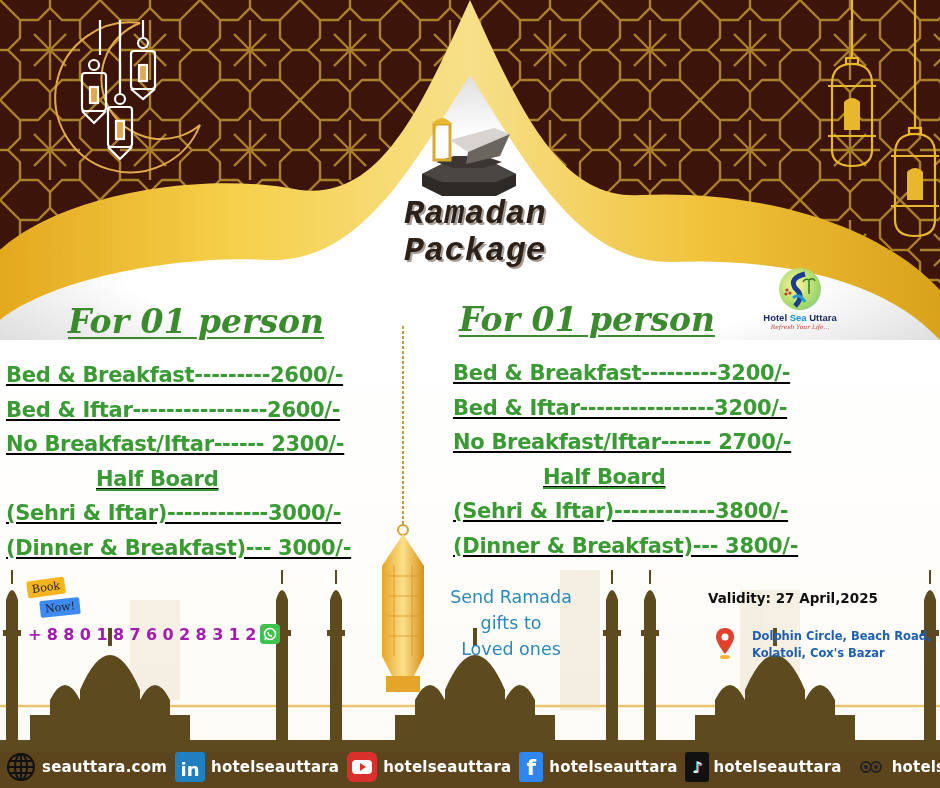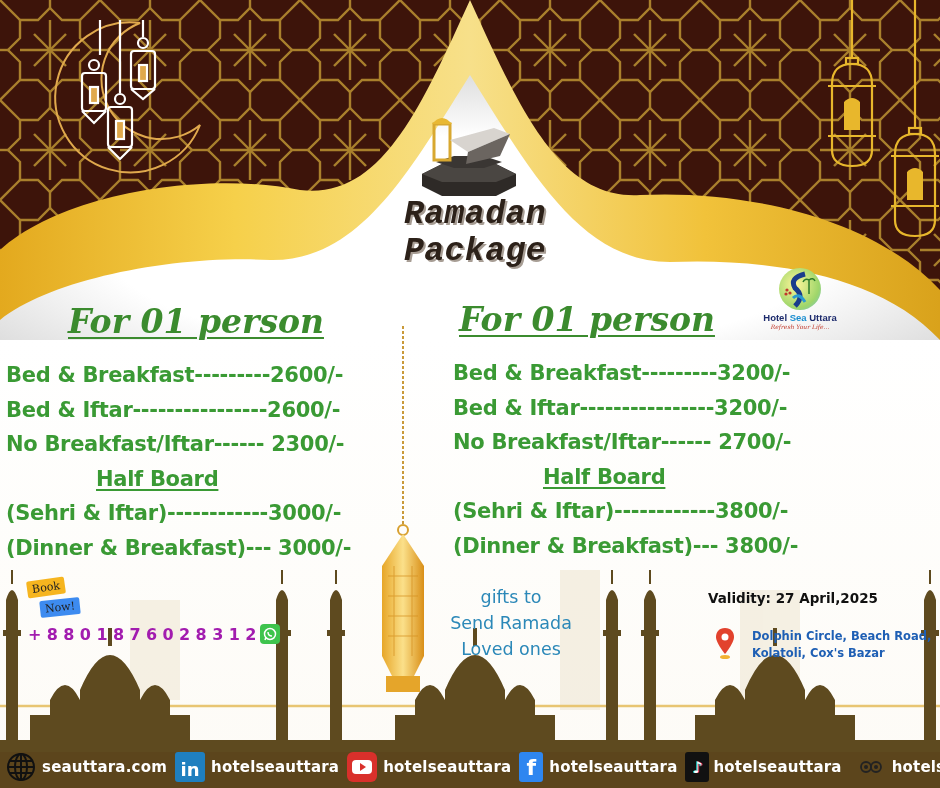--- a/index.html
+++ b/index.html
@@ -60,21 +60,21 @@
     .col { position: absolute; top: 300px; }
     .col-1 { left: 6px; width: 380px; }
     .col-2 { left: 453px; width: 380px; }
     .col-heading {
       font-family: "DejaVu Serif", serif; font-style: italic; font-weight: bold;
       font-size: 33px; color: #3b8b2e; text-decoration: underline; text-decoration-thickness: 2px;
       text-underline-offset: 4px; height: 44px; line-height: 44px;
     }
     .col-1 .col-heading { margin-left: 62px; }
     .col-2 .col-heading { margin-left: 6px; margin-top: -2px; }
-    .rows { margin-top: 14px; }
+    .rows { margin-top: 14px; text-decoration: underline; }
     .row {
       font-family: "DejaVu Sans", sans-serif; font-weight: bold; font-size: 21px;
       color: #3a9a34; height: 34.5px; line-height: 34.5px; white-space: nowrap; letter-spacing: -0.3px;
     }
     .row.sub { text-decoration: underline; text-decoration-thickness: 2px; text-underline-offset: 3px; padding-left: 90px; }
 
     
     .lantern-center { position: absolute; left: 370px; top: 326px; width: 66px; height: 370px; }
 
     
@@ -320,22 +320,22 @@
     <span class="wa-icon">
       <svg width="14" height="14" viewBox="0 0 14 14">
           <circle cx="7" cy="7" r="5.5" fill="none" stroke="#fff" stroke-width="1.5"></circle>
           <path d="M2,13 L3,10" stroke="#fff" stroke-width="1.5"></path>
           <path d="M5,5 Q5,9 9,9" stroke="#fff" stroke-width="1.5" fill="none"></path>
         </svg>
     </span>
   </div>
 
   <div class="gifts">
+    <div>Send Ramada</div>
     <div>gifts to</div>
-    <div>Send Ramada</div>
     <div>Loved ones</div>
   </div>
 
   <div class="validity">Validity: 27 April,2025</div>
 
   <div class="address">
     <svg class="pin" viewBox="0 0 18 32">
       <path d="M9,0 C3,0 0,4 0,9 C0,15 9,26 9,26 C9,26 18,15 18,9 C18,4 15,0 9,0 Z" fill="#e2422d"></path>
       <circle cx="9" cy="9" r="3.5" fill="#fff"></circle>
       <ellipse cx="9" cy="29" rx="5" ry="2" fill="#f2b233"></ellipse>

